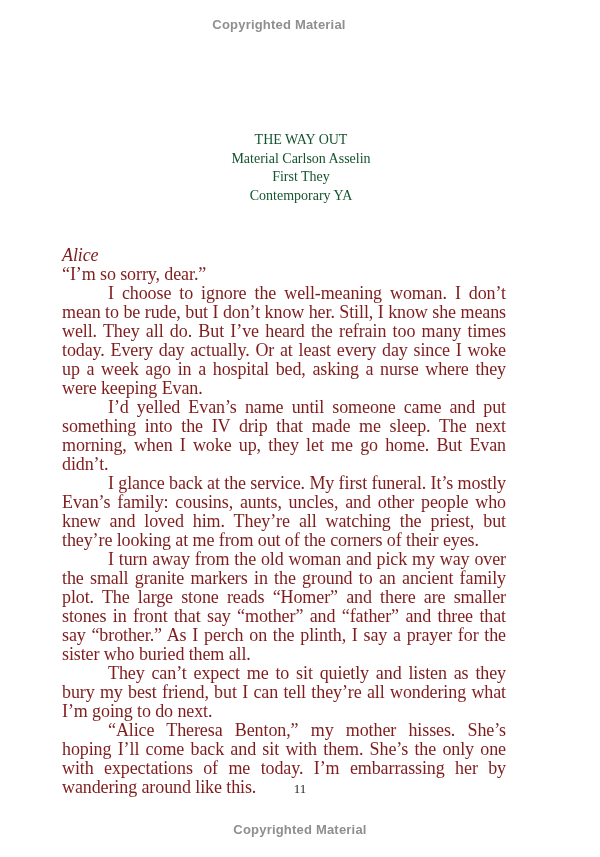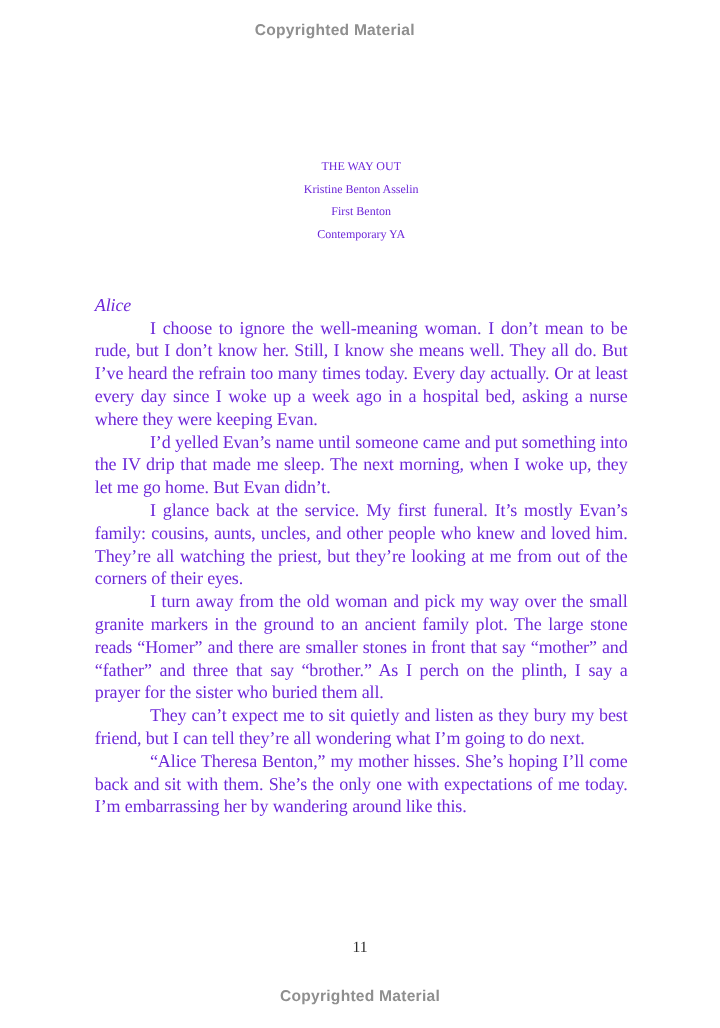--- a/index.html
+++ b/index.html
@@ -36,34 +36,34 @@
     font-size: 17px;
     letter-spacing: 0.5px;
     color: #111111;
   }
   .title-block {
     position: absolute;
     top: 131px;
     left: 79px;
     width: 444px;
     text-align: center;
-    font-size: 10px;
+    font-size: 14px;
     line-height: 18.7px;
-    color: #6d28d9;
+    color: #14532d;
   }
   .body-text {
     position: absolute;
     top: 246px;
-    left: 79px;
+    left: 62px;
     width: 444px;
-    font-size: 15px;
+    font-size: 18px;
     line-height: 19px;
     letter-spacing: -0.1px;
     text-align: justify;
-    color: #6d28d9;
+    color: #7f1d1d;
   }
   .body-text p { margin: 0; }
   .body-text p.indent { text-indent: 46px; }
   .pov { font-style: italic; }
   .page-number {
     position: absolute;
     top: 781px;
     left: 0;
     right: 0;
     text-align: center;
@@ -74,27 +74,28 @@
 </head>
 <body>
 
 <div class="page">
 
   <div class="copyright top">Copyrighted Material</div>
 
 
   <div class="title-block">
     <div>THE WAY OUT</div>
-    <div>Kristine Benton Asselin</div>
-    <div>First Benton</div>
+    <div>Material Carlson Asselin</div>
+    <div>First They</div>
     <div>Contemporary YA</div>
   </div>
 
   <div class="body-text">
     <p class="pov">Alice</p>
+    <p>“I’m so sorry, dear.”</p>
     <p class="indent">I choose to ignore the well-meaning woman. I don’t mean to be rude, but I don’t know her. Still, I know she means well. They all do. But I’ve heard the refrain too many times today. Every day actually. Or at least every day since I woke up a week ago in a hospital bed, asking a nurse where they were keeping Evan.</p>
     <p class="indent">I’d yelled Evan’s name until someone came and put something into the IV drip that made me sleep. The next morning, when I woke up, they let me go home. But Evan didn’t.</p>
     <p class="indent">I glance back at the service. My first funeral. It’s mostly Evan’s family: cousins, aunts, uncles, and other people who knew and loved him. They’re all watching the priest, but they’re looking at me from out of the corners of their eyes.</p>
     <p class="indent">I turn away from the old woman and pick my way over the small granite markers in the ground to an ancient family plot. The large stone reads “Homer” and there are smaller stones in front that say “mother” and “father” and three that say “brother.” As I perch on the plinth, I say a prayer for the sister who buried them all.</p>
     <p class="indent">They can’t expect me to sit quietly and listen as they bury my best friend, but I can tell they’re all wondering what I’m going to do next.</p>
     <p class="indent">“Alice Theresa Benton,” my mother hisses. She’s hoping I’ll come back and sit with them. She’s the only one with expectations of me today. I’m embarrassing her by wandering around like this.</p>
   </div>
 
   <div class="page-number">11</div>
 

